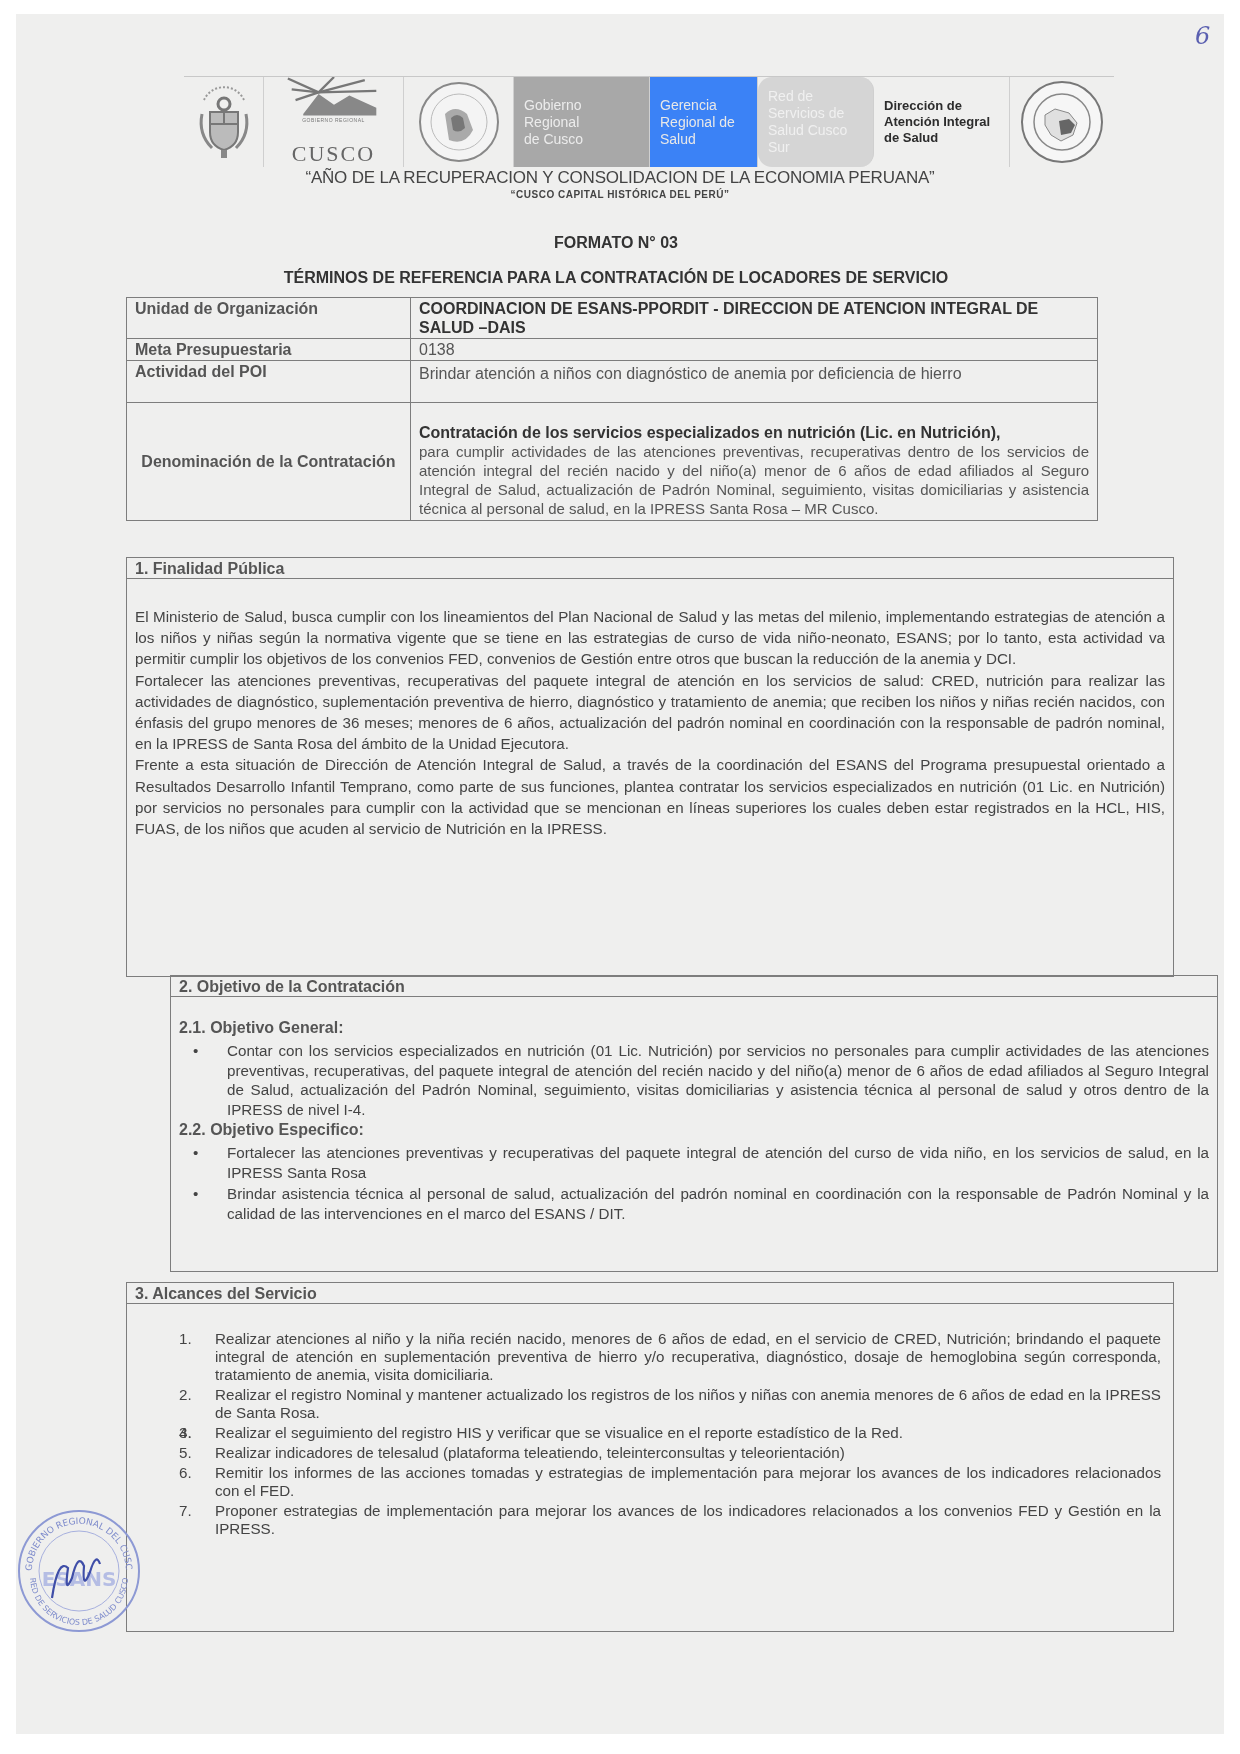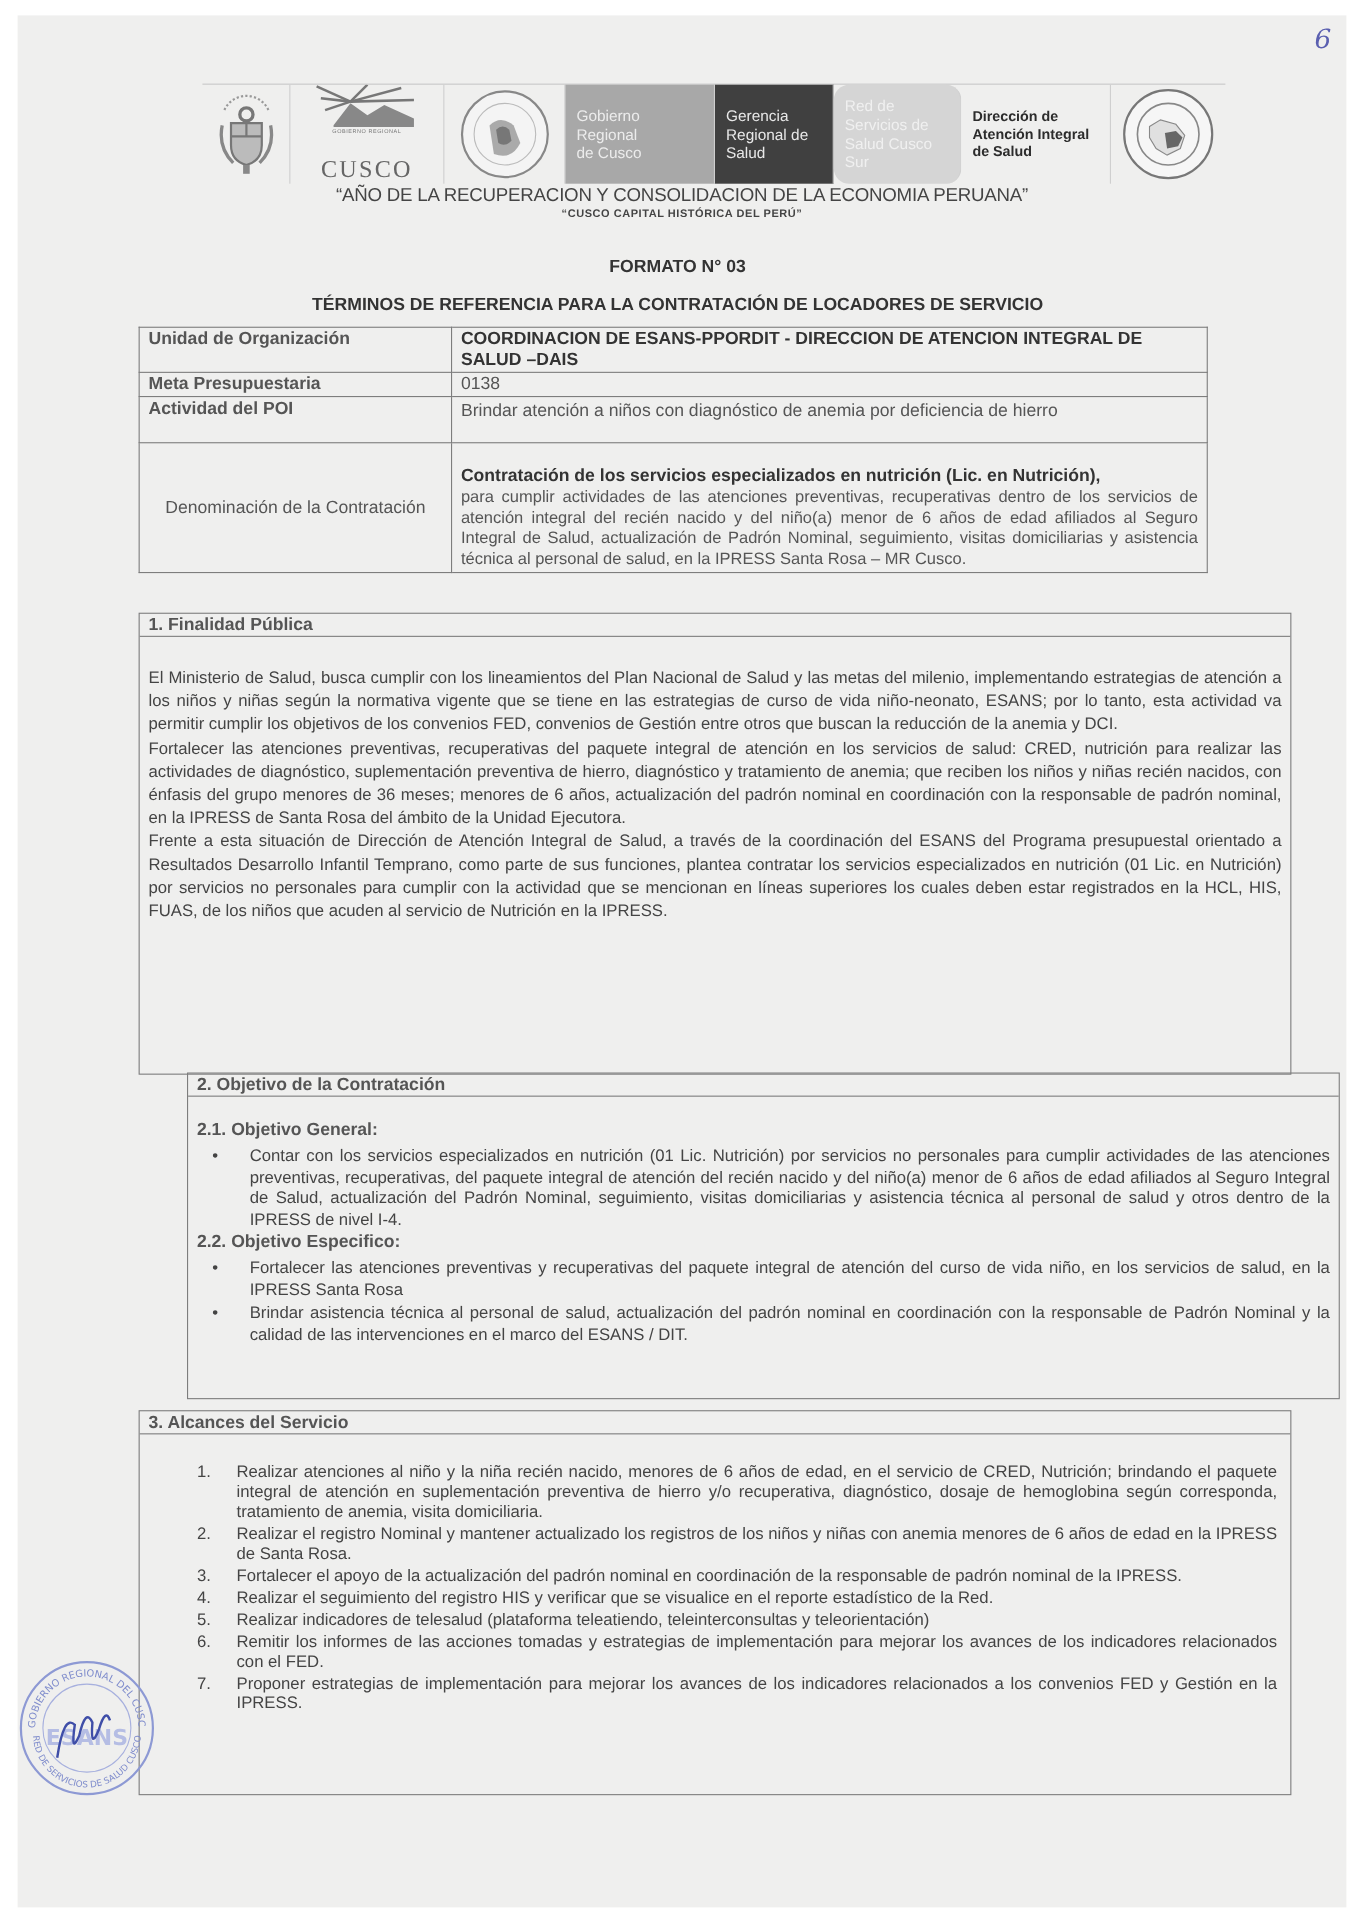--- a/index.html
+++ b/index.html
@@ -10,42 +10,42 @@
   .page-number { position: absolute; left: 1195px; top: 22px; font-family: "DejaVu Serif", serif; font-style: italic; font-size: 24px; color: #5a5fb0; }
 
   
   .banner { position: absolute; left: 184px; top: 76px; width: 930px; height: 90px; display: flex; border-top: 1px solid #c8c8c8; }
   .banner .cell { height: 90px; border-right: 1px solid #cfcfcf; display: flex; align-items: center; justify-content: center; }
   .logo-peru { width: 80px; }
   .logo-cusco { width: 140px; flex-direction: column; }
   .logo-gers { width: 110px; }
   .block { padding-left: 10px; justify-content: flex-start !important; font-size: 14px; line-height: 17px; }
   .block-gob { width: 136px; background: #a8a8a8; color: #ececec; }
-  .block-ger { width: 108px; background: #404040; color: #e8e8e8; }
+  .block-ger { width: 108px; background: #3b82f6; color: #e8e8e8; }
   .block-red { width: 116px; background: #d5d5d5; color: #f0f0f0; border-radius: 14px; }
   .block-dais { width: 136px; color: #2c2c2c; font-weight: bold; font-size: 13px; line-height: 16px; }
   .logo-red { width: 104px; border-right: none !important; }
   .cusco-word { font-family: "Liberation Serif", serif; font-size: 22px; letter-spacing: 2px; color: #666; margin-top: 18px; }
   .cusco-sub { font-size: 5px; color: #777; letter-spacing: 0.5px; }
 
   .motto { position: absolute; left: 0; width: 1240px; text-align: center; color: #444; }
   .motto-1 { top: 168px; font-size: 17px; letter-spacing: -0.2px; }
   .motto-2 { top: 189px; font-size: 10px; font-weight: bold; letter-spacing: 0.5px; }
 
   .title { position: absolute; left: 0; width: 1232px; text-align: center; font-weight: bold; color: #333; font-size: 16px; }
   .title-1 { top: 234px; }
   .title-2 { top: 255px; margin-top: 14px; }
 
   
   .info { position: absolute; left: 126px; top: 297px; width: 972px; border: 1.5px solid #7a7a7a; border-collapse: collapse; font-size: 16px; }
   .info td { border: 1.2px solid #7d7d7d; vertical-align: top; padding: 1px 8px; line-height: 19px; }
   .info td.lab { width: 284px; font-weight: bold; color: #555; }
   .info td.val { color: #555; }
   .info td.val.bold { font-weight: bold; color: #333; }
-  .info td.denom-lab { text-align: center; vertical-align: middle; font-weight: normal; color: #555; }
+  .info td.denom-lab { text-align: center; vertical-align: middle; font-weight: bold; color: #555; }
   .denom-val { padding-top: 20px !important; padding-bottom: 2px !important; font-size: 15px; line-height: 20px; text-align: justify; }
   .denom-val .strong { font-weight: bold; color: #333; display: block; font-size: 16px; }
 
   
   .section { position: absolute; left: 126px; width: 1048px; border: 1.2px solid #7d7d7d; }
   .sec-head { font-weight: bold; color: #555; font-size: 16px; padding: 2px 8px; border-bottom: 1.2px solid #7d7d7d; height: 21px; line-height: 17px; }
   .sec-body { padding: 0 8px; font-size: 15.2px; line-height: 21.2px; color: #444; text-align: justify; }
   .sec1 { top: 557px; height: 420px; }
   .sec1 .sec-body { padding-top: 27px; }
   .sec1 p { margin: 0; }
@@ -198,21 +198,21 @@
     </ul>
   </div>
 </div>
 
 <div class="section sec3">
   <div class="sec-head">3. Alcances del Servicio</div>
   <div class="sec-body">
     <ol class="alc">
       <li><span class="num">1.</span><span>Realizar atenciones al niño y la niña recién nacido, menores de 6 años de edad, en el servicio de CRED, Nutrición; brindando el paquete integral de atención en suplementación preventiva de hierro y/o recuperativa, diagnóstico, dosaje de hemoglobina según corresponda, tratamiento de anemia, visita domiciliaria.</span></li>
       <li><span class="num">2.</span><span>Realizar el registro Nominal y mantener actualizado los registros de los niños y niñas con anemia menores de 6 años de edad en la IPRESS de Santa Rosa.</span></li>
-      <li><span class="num">3.</span><span>Fortalecer el apoyo de la actualización del padrón nominal en coordinación de la responsable de padrón nominal de la IPRESS.</span></li>
+      <li><span class="num">3.</span></li>
       <li><span class="num">4.</span><span>Realizar el seguimiento del registro HIS y verificar que se visualice en el reporte estadístico de la Red.</span></li>
       <li><span class="num">5.</span><span>Realizar indicadores de telesalud (plataforma teleatiendo, teleinterconsultas y teleorientación)</span></li>
       <li><span class="num">6.</span><span>Remitir los informes de las acciones tomadas y estrategias de implementación para mejorar los avances de los indicadores relacionados con el FED.</span></li>
       <li><span class="num">7.</span><span>Proponer estrategias de implementación para mejorar los avances de los indicadores relacionados a los convenios FED y Gestión en la IPRESS.</span></li>
     </ol>
   </div>
 </div>
 
 <div class="stamp">
   <svg width="130" height="130" viewBox="0 0 130 130">

